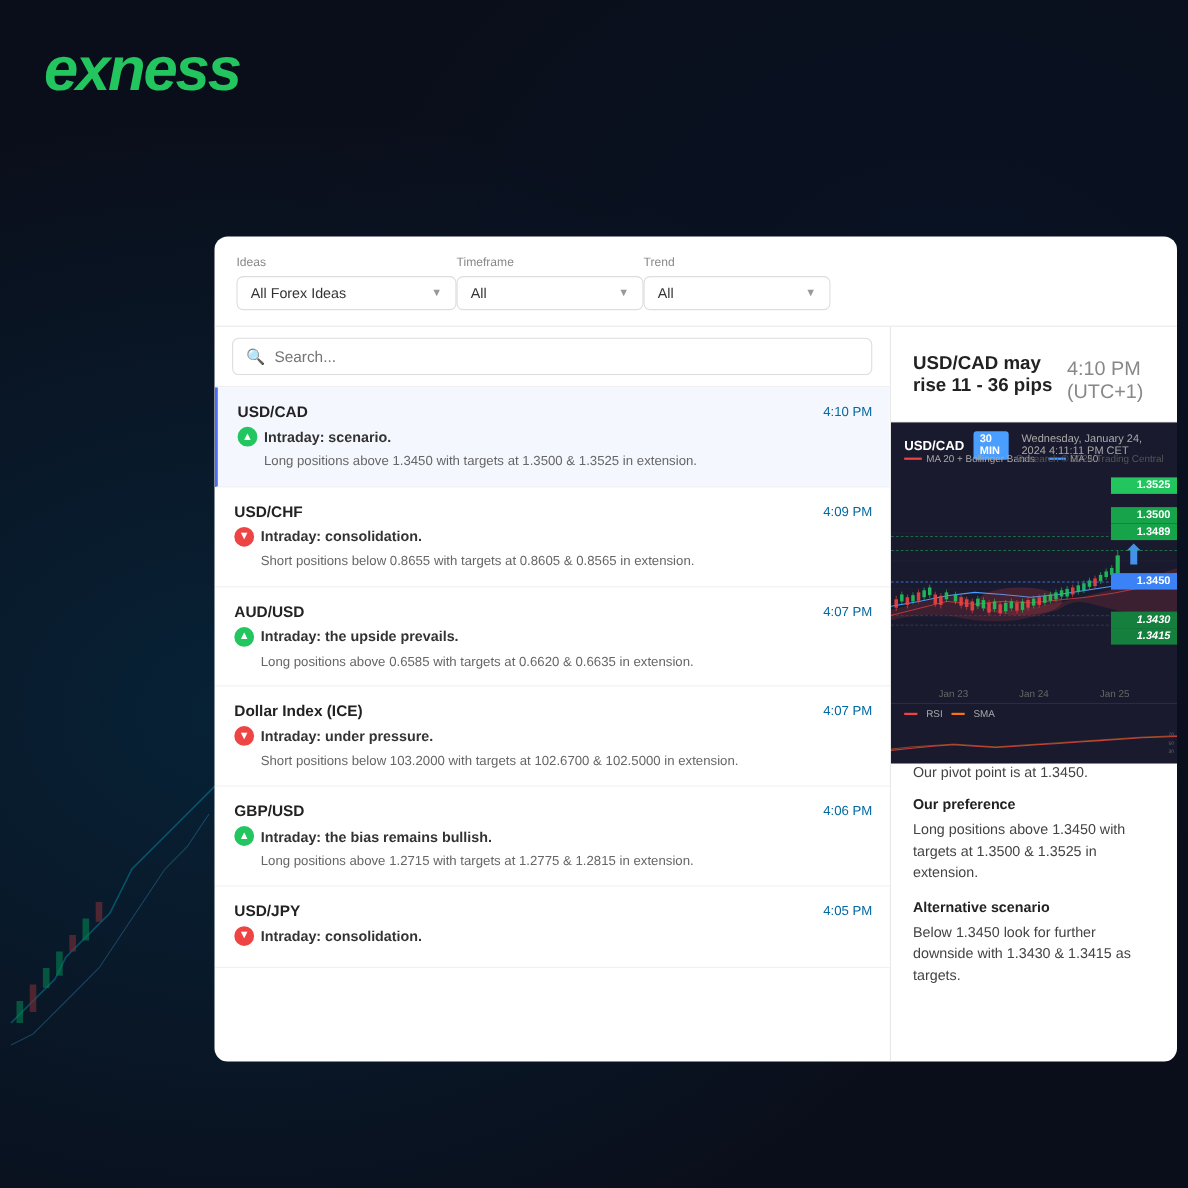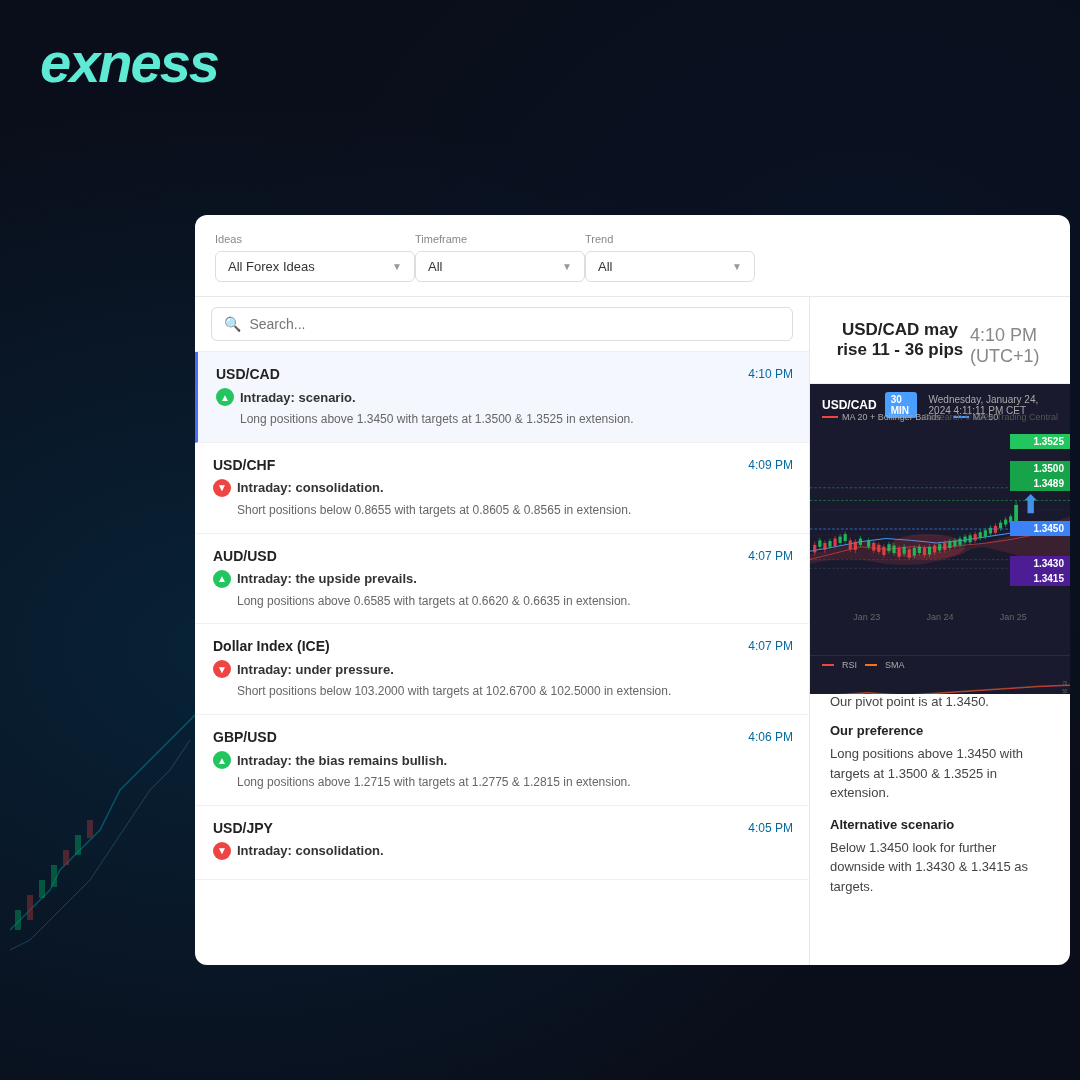--- a/index.html
+++ b/index.html
@@ -20,21 +20,21 @@
                   radial-gradient(ellipse at 80% 30%, rgba(0,40,80,0.2) 0%, transparent 50%);
       z-index: 0;
     }
 
     
     .logo {
       position: absolute;
       top: 30px;
       left: 40px;
       z-index: 10;
-      color: #5eead4;
+      color: #22c55e;
       font-size: 56px;
       font-weight: 900;
       letter-spacing: -2px;
       font-style: italic;
     }
 
     
     .main-panel {
       position: absolute;
       top: 215px;
@@ -219,21 +219,20 @@
       justify-content: space-between;
       align-items: center;
       padding: 16px 20px;
       border-bottom: 1px solid #f0f0f0;
     }
 
     .detail-title {
       font-size: 17px;
       font-weight: 700;
       color: #222;
-      text-align: center;
     }
 
     .detail-time {
       font-size: 18px;
       color: #888;
       margin-top: 12px;
     }
 
     
     .chart-area {
@@ -328,38 +327,38 @@
       font-size: 10px;
       font-weight: 600;
       color: white;
       min-width: 60px;
       text-align: right;
     }
 
     .price-label.green { background: #22c55e; }
     .price-label.dark-green { background: #16a34a; }
     .price-label.blue { background: #3b82f6; }
-    .price-label.gray { background: #4c1d95; }
+    .price-label.gray { background: #15803d; font-style: italic; }
 
     
     .chart-svg {
       position: absolute;
       bottom: 50px;
       left: 0;
       right: 0;
       top: 50px;
     }
 
     
     .rsi-area {
       position: absolute;
       bottom: 0;
       left: 0;
       right: 0;
-      height: 39px;
+      height: 55px;
       background: #1a1a2e;
       border-top: 1px solid #2a2a4e;
     }
 
     .rsi-legend {
       display: flex;
       gap: 8px;
       align-items: center;
       padding: 4px 12px;
       font-size: 9px;
@@ -367,21 +366,21 @@
     }
 
     .rsi-line {
       width: 12px;
       height: 2px;
       display: inline-block;
     }
 
     .x-axis {
       position: absolute;
-      bottom: 72px;
+      bottom: 58px;
       left: 0;
       right: 0;
       display: flex;
       justify-content: space-around;
       padding: 0 20px;
       z-index: 2;
     }
 
     .x-label {
       font-size: 9px;

